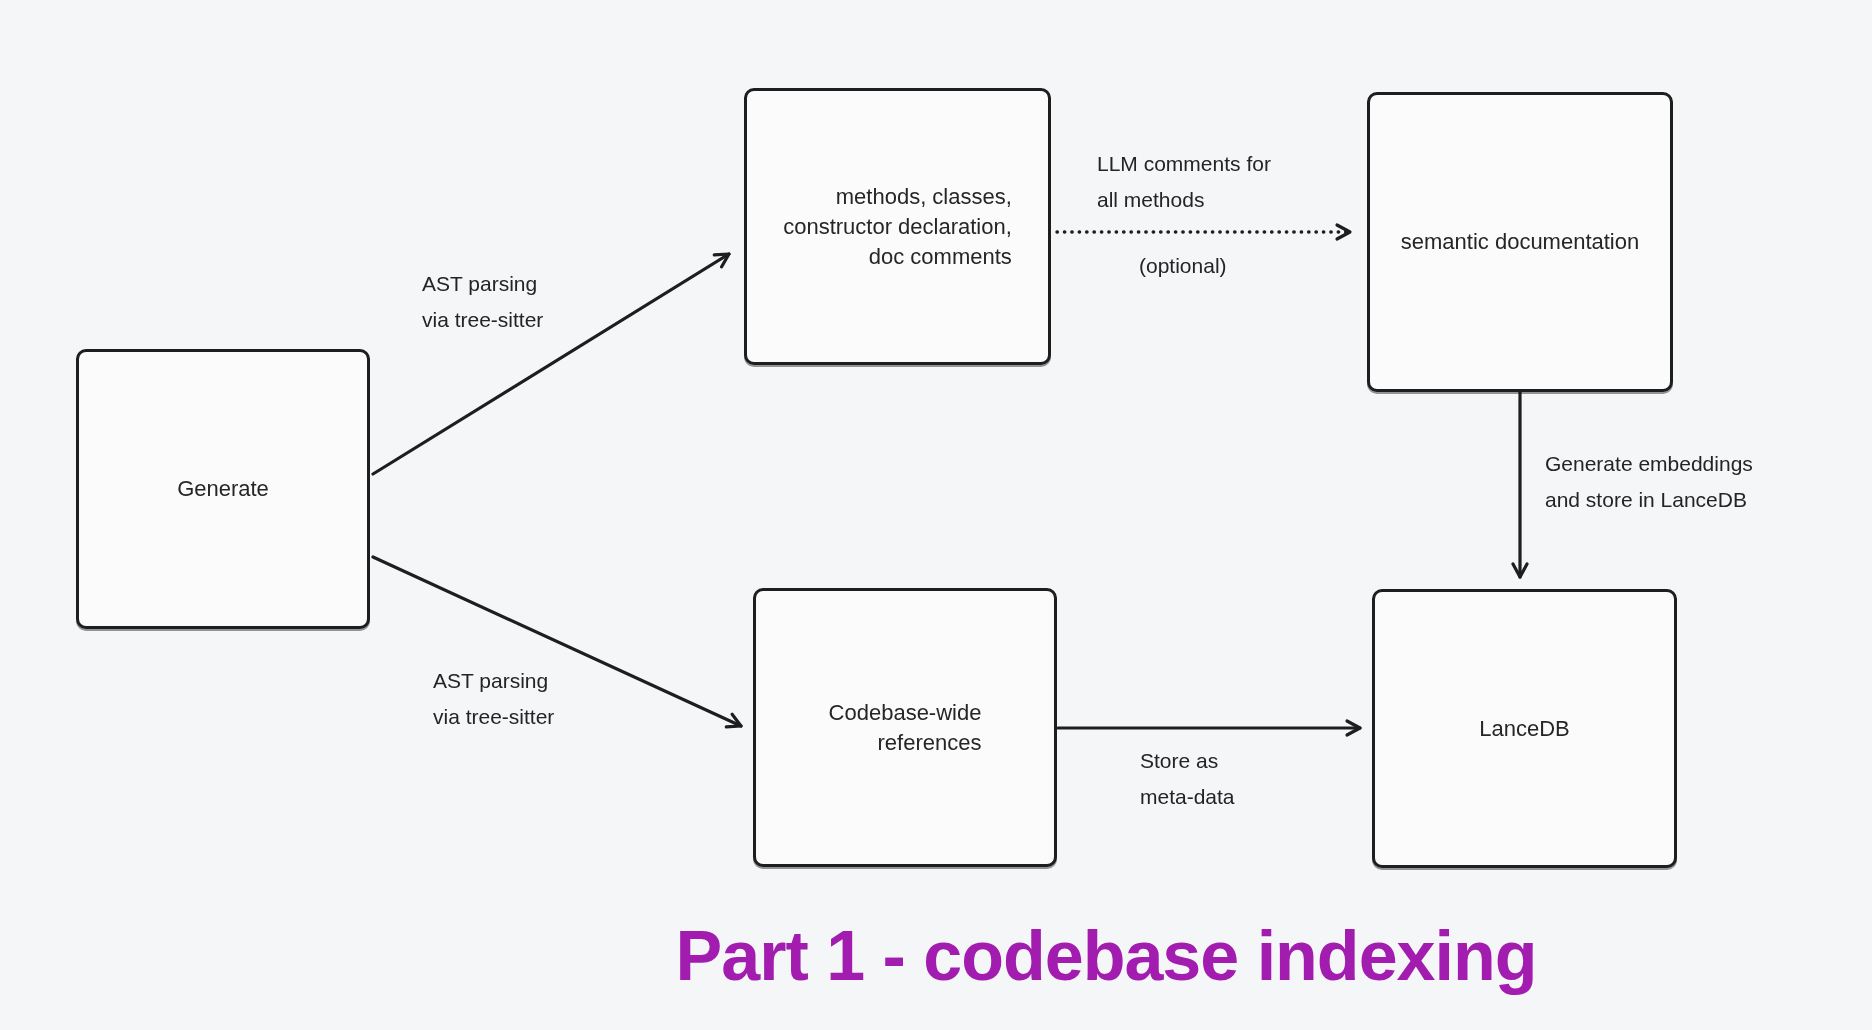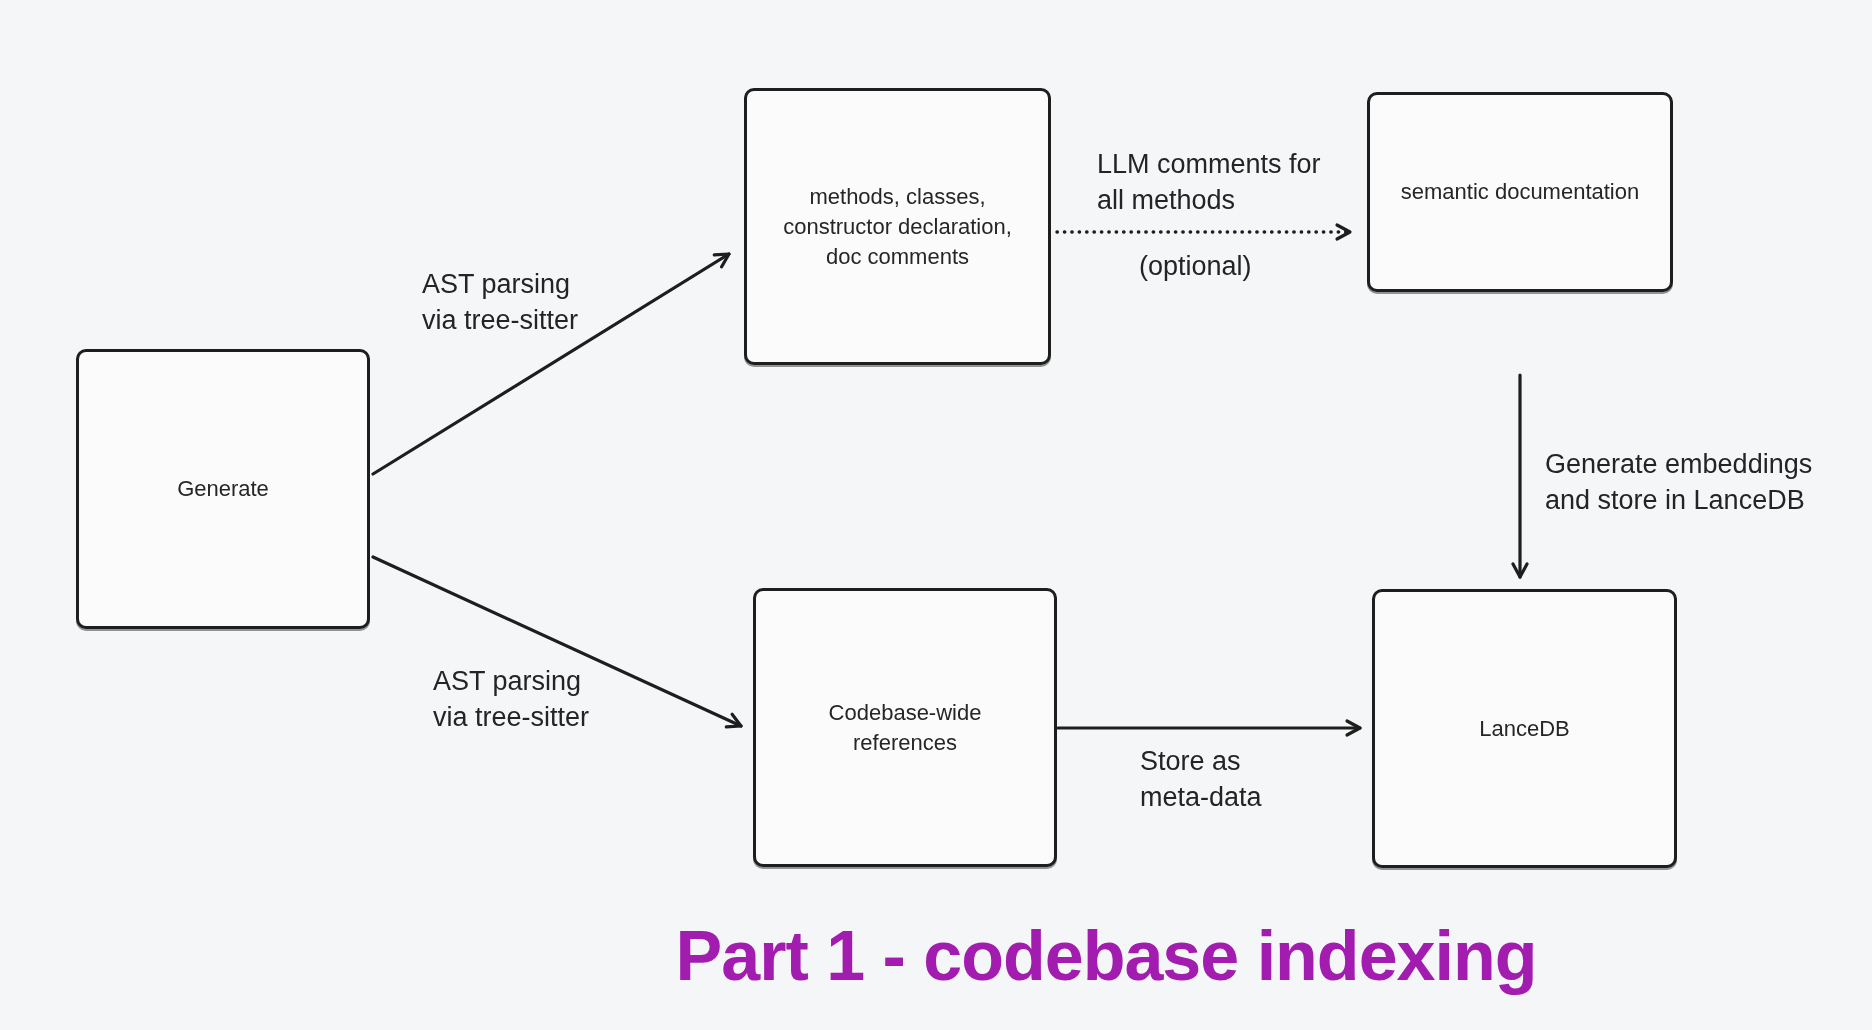--- a/index.html
+++ b/index.html
@@ -20,37 +20,37 @@
   }
   .node {
     position: absolute;
     background: #fbfbfb;
     border: 3px solid #1e1e1e;
     border-radius: 10px;
     box-shadow: 0 2px 0 rgba(27,27,27,0.45);
     display: flex;
     align-items: center;
     justify-content: center;
-    text-align: center;
+    text-align: right;
     font-size: 22px;
     line-height: 30px;
     color: #262626;
     white-space: pre-line;
     box-sizing: border-box;
     padding: 0;
   }
   #node-codebase            { left: 76px;   top: 349px; width: 294px; height: 280px; }
   #node-methods-classes     { left: 744px;  top: 88px;  width: 307px; height: 277px; }
-  #node-semantic-doc        { left: 1367px; top: 92px;  width: 306px; height: 200px; }
+  #node-semantic-doc        { left: 1367px; top: 92px;  width: 306px; height: 300px; }
   #node-codebase-references { left: 753px;  top: 588px; width: 304px; height: 279px; }
   #node-vectordb            { left: 1372px; top: 589px; width: 305px; height: 279px; }
 
   .edge-label {
     position: absolute;
-    font-size: 27px;
+    font-size: 21px;
     line-height: 36px;
     color: #242424;
     white-space: pre-line;
   }
   #label-ast-parsing-top    { left: 422px;  top: 266px; }
   #label-llm-comments       { left: 1097px; top: 146px; }
   #label-optional           { left: 1139px; top: 248px; }
   #label-generate-embeddings{ left: 1545px; top: 446px; }
   #label-ast-parsing-bottom { left: 433px;  top: 663px; }
   #label-store-as-metadata  { left: 1132px; top: 743px; margin-left: 8px; }

